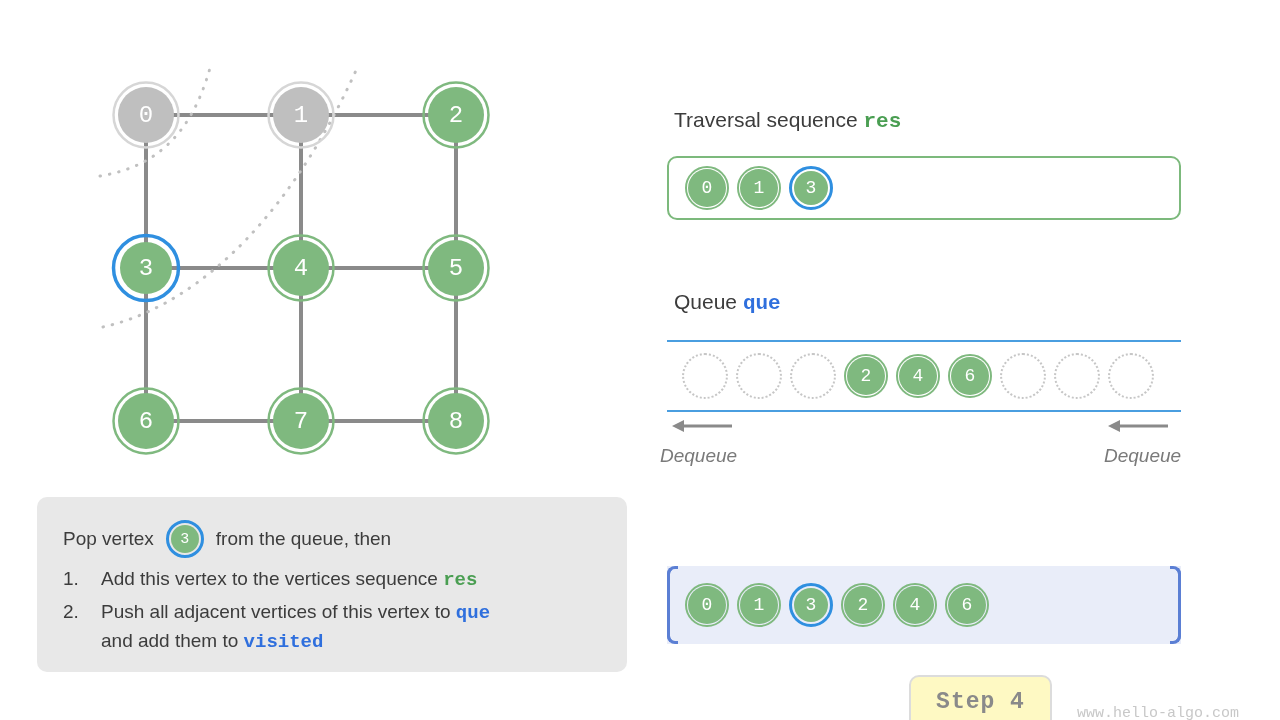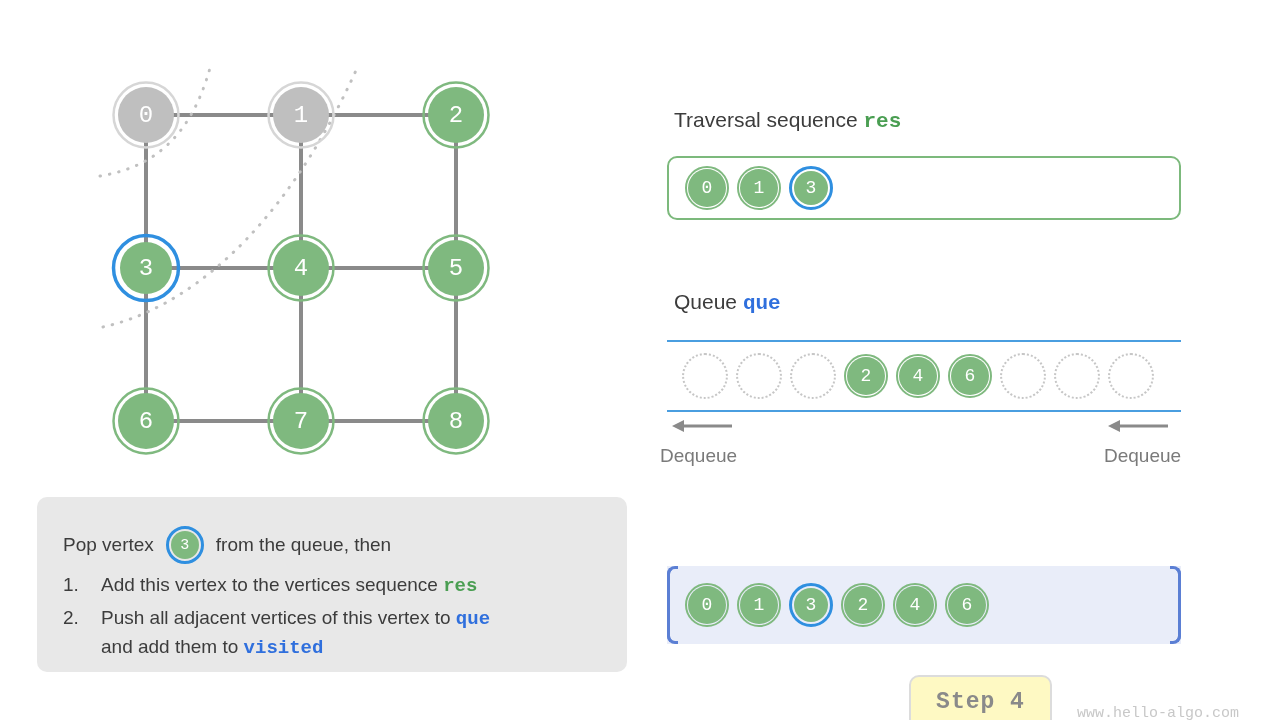--- a/index.html
+++ b/index.html
@@ -31,21 +31,21 @@
   #graph-svg { position: absolute; left: 0; top: 0; }
 
   
   #caption-box {
     position: absolute;
     left: 37px; top: 497px;
     width: 590px; height: 175px;
     background: #e8e8e8;
     border-radius: 10px;
     box-sizing: border-box;
-    padding: 28px 26px 0 26px;
+    padding: 22px 26px 0 26px;
   }
   #caption-head {
     font-size: 19px;
     color: #3c3c3c;
     display: flex;
     align-items: center;
     height: 40px;
     white-space: nowrap;
   }
   #caption-head .mini-node {
@@ -128,21 +128,21 @@
   .slot-empty {
     width: 46px; height: 46px;
     border-radius: 50%;
     border: 2px dotted #c6c6c6;
     box-sizing: border-box;
     flex: 0 0 auto;
   }
   #queue-arrows {
     position: absolute;
     left: 0; top: 385px;
-    width: 530px; height: 60px;
+    width: 530px; height: 60px; font-style: italic;
   }
   .q-arrow {
     position: absolute;
     top: 0;
     width: 64px; height: 18px;
   }
   .q-arrow.left  { left: 10px; }
   .q-arrow.right { left: 446px; }
   .q-label {
     position: absolute;

